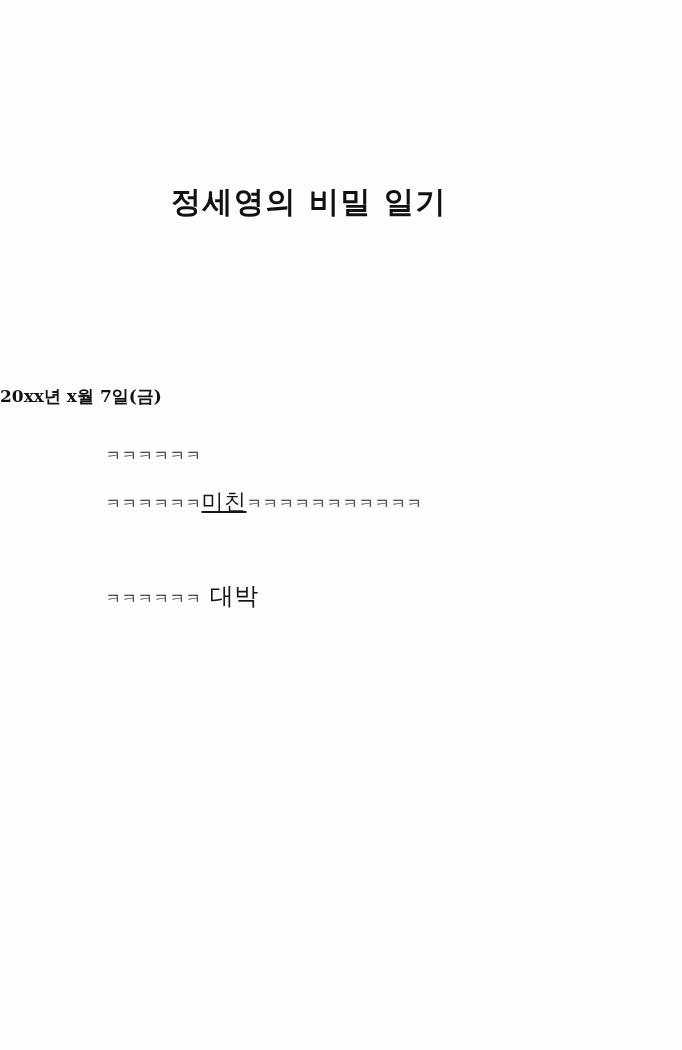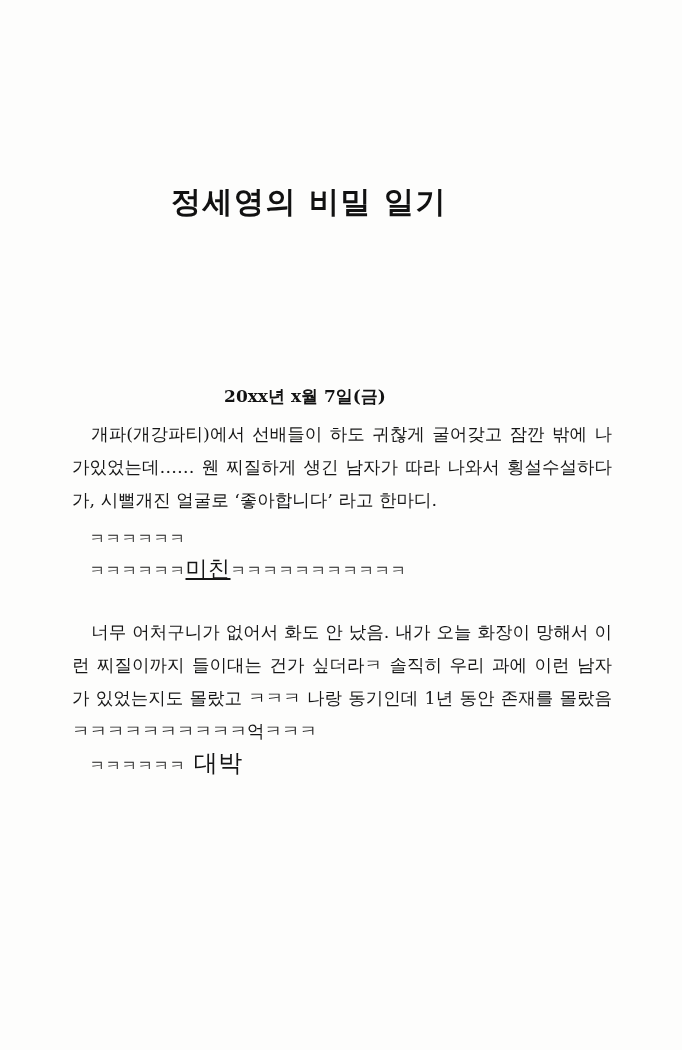--- a/index.html
+++ b/index.html
@@ -35,21 +35,21 @@
     font-family: "DejaVu Serif", "Liberation Serif", serif;
   }
 
   .date-line {
     position: absolute;
     top: 385px;
     left: 0;
     width: 682px;
     padding-right: 72px;
     box-sizing: border-box;
-    text-align: center;
+    text-align: left;
     font-size: 17px;
     font-weight: bold;
     color: #121212;
   }
 
   .body-block {
     position: absolute;
     top: 418px;
     left: 72px;
     width: 540px;
@@ -66,21 +66,21 @@
 
   .gap-small {
     height: 6px;
   }
 
   .gap-big {
     height: 30px;
   }
 
   .kkk-line {
-    margin: 0;
+    margin: 16px;
     text-indent: 0;
     padding-left: 1.0em;
     letter-spacing: 0.5px;
     line-height: 30px;
   }
 
   .kkk-line .small {
     font-size: 15.5px;
   }
 
@@ -98,35 +98,33 @@
 
 <div class="page">
 
   <div class="title">정세영의 비밀 일기</div>
 
   <div class="date-line">20xx년 x월 7일(금)</div>
 
   <div class="body-block">
 
 
-    <p class="para">개파(개강파티)에서 선배들이 하도 귀찮게 굴어갖고 잠깐 밖에 나가있었는데…… 웬 찌질하게 생긴 남자가 따라 나와서 횡설수설하다가, 시뻘개진 얼굴로 ‘좋아합니다’ 라고 한마디.</p>
 
     <div class="gap-small"></div>
 
     <p class="kkk-line">
       <span class="small">ㅋㅋㅋㅋㅋㅋ</span>
     </p>
 
     <p class="kkk-line">
       <span class="small">ㅋㅋㅋㅋㅋㅋ</span><span class="big">미친</span><span class="small">ㅋㅋㅋㅋㅋㅋㅋㅋㅋㅋㅋ</span>
     </p>
 
     <div class="gap-big"></div>
 
-    <p class="para">너무 어처구니가 없어서 화도 안 났음. 내가 오늘 화장이 망해서 이런 찌질이까지 들이대는 건가 싶더라ㅋ 솔직히 우리 과에 이런 남자가 있었는지도 몰랐고 ㅋㅋㅋ 나랑 동기인데 1년 동안 존재를 몰랐음 ㅋㅋㅋㅋㅋㅋㅋㅋㅋㅋ억ㅋㅋㅋ</p>
 
     <p class="kkk-line">
       <span class="small">ㅋㅋㅋㅋㅋㅋ</span><span class="mid"> 대박</span>
     </p>
 
 
   </div>
 </div>
 
 </body></html>

